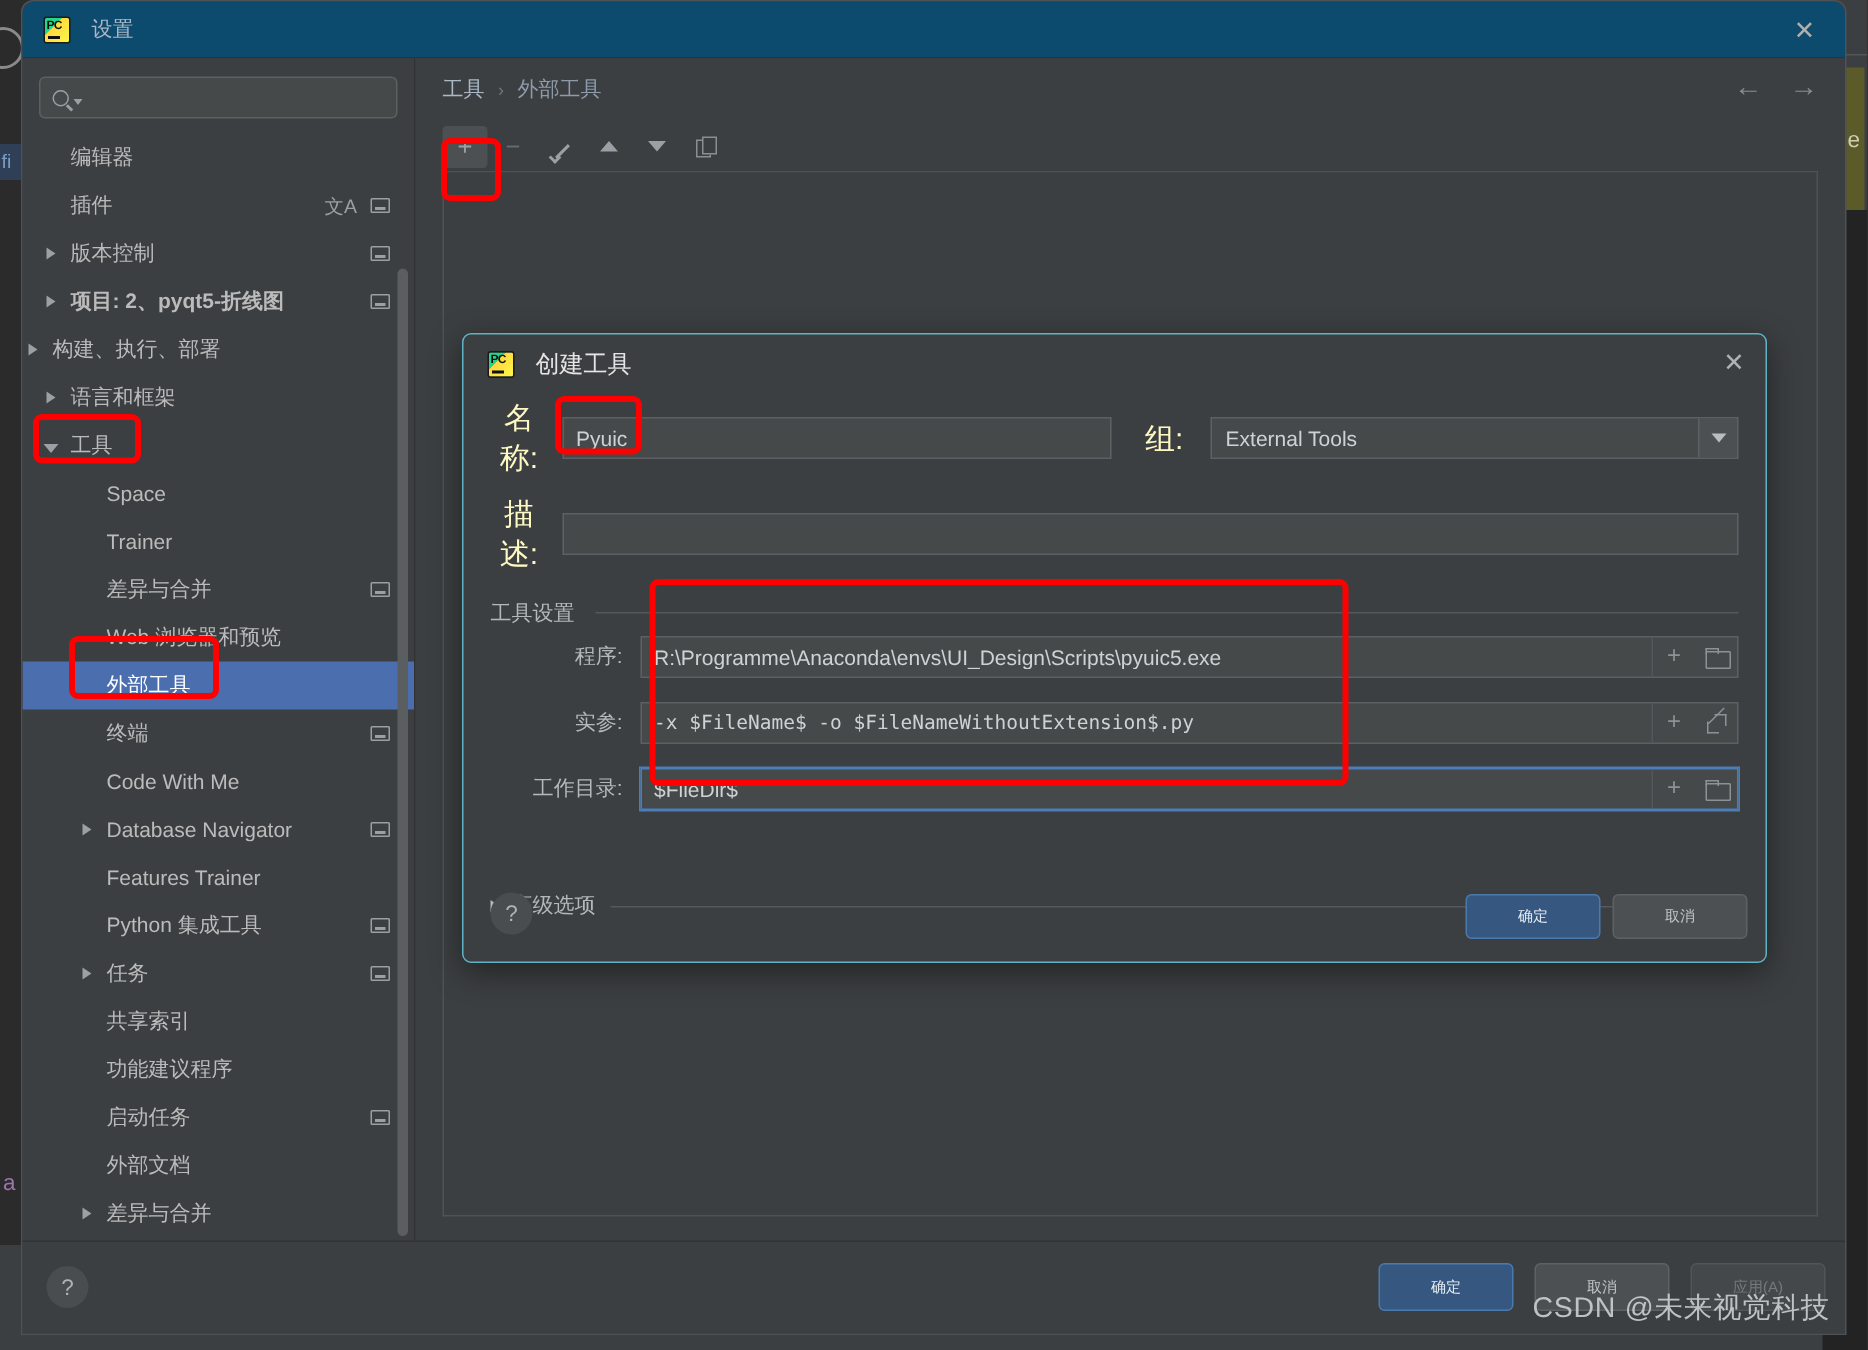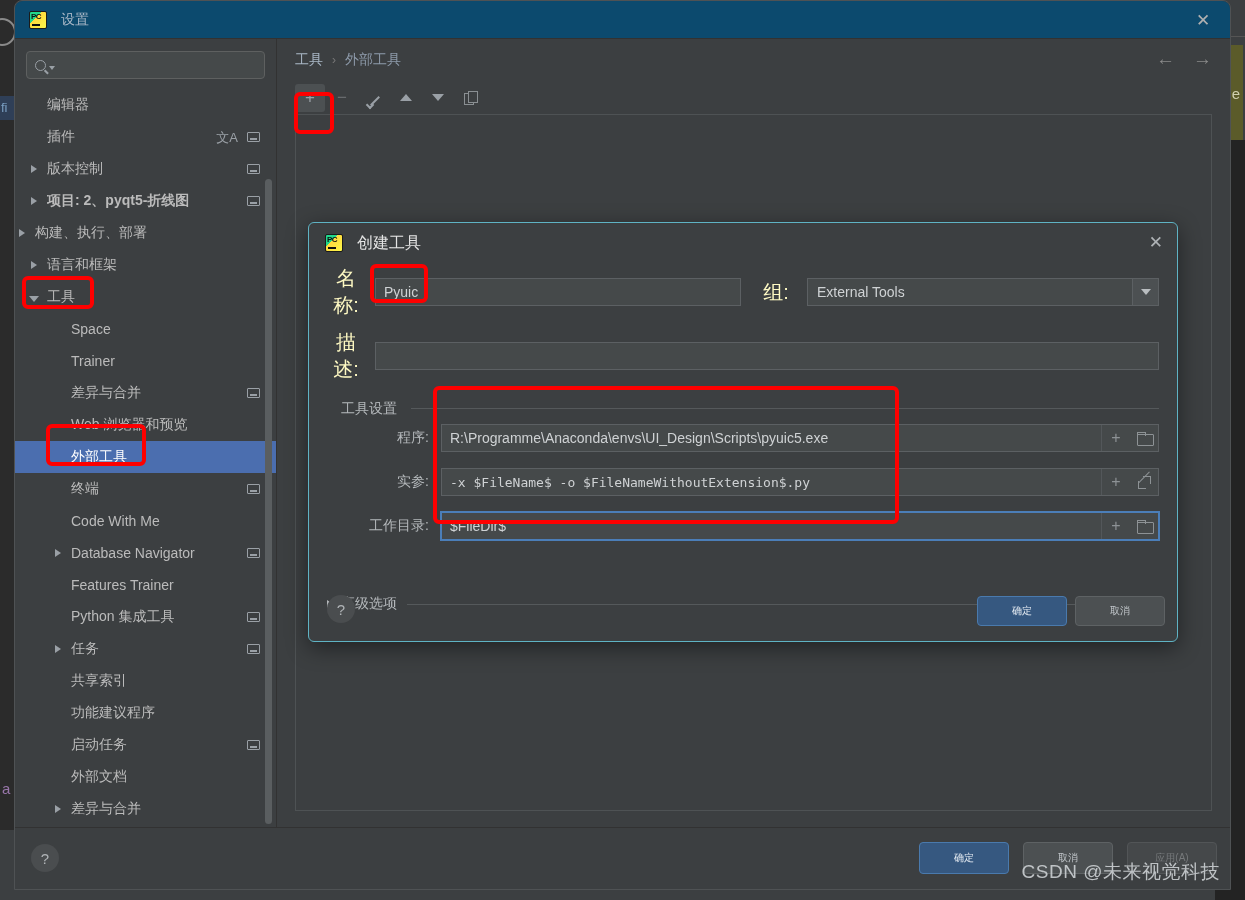--- a/index.html
+++ b/index.html
@@ -188,21 +188,21 @@
     height: 28px; background: #45494a; border: 1px solid #5c6063; display: flex; align-items: center;
     color: #cfd2d4; font-size: 14px; position: relative;
   }
   .combo-val { padding-left: 9px; flex: 1; }
   .combo-arrow {
     width: 26px; height: 26px; border-left: 1px solid #5c6063; background: #4c5052;
     display: flex; align-items: center; justify-content: center;
   }
   .caret-dn { width: 0; height: 0; border-left: 5px solid transparent; border-right: 5px solid transparent; border-top: 6px solid #b9bdc0; }
 
-  .group-box { position: absolute; left: 32px; top: 146px; right: 18px; }
+  .group-box { position: absolute; left: 18px; top: 146px; right: 18px; }
   .group-legend { position: absolute; left: 0; top: -9px; background: #3c3f41; padding-right: 8px; color: #b4b8bb; font-size: 14px; }
   .group-line { position: absolute; left: 70px; right: 0; top: -1px; height: 1px; background: #55595b; }
 
   .fld-row { display: flex; align-items: center; height: 30px; margin-top: 14px; }
   .fld-label { width: 100px; flex: 0 0 100px; text-align: right; color: #b4b8bb; font-size: 14px; padding-right: 12px; }
   .fld-input-wrap { flex: 1; display: flex; height: 28px; border: 1px solid #5c6063; background: #45494a; }
   .fld-input-wrap.focused { border: 1px solid #4b7eb8; box-shadow: 0 0 0 1px #4b7eb8; }
   .fld-input {
     flex: 1; background: transparent; border: none; outline: none; color: #cfd2d4;
     font-size: 14px; padding: 0 8px; font-family: "Liberation Sans", sans-serif;

